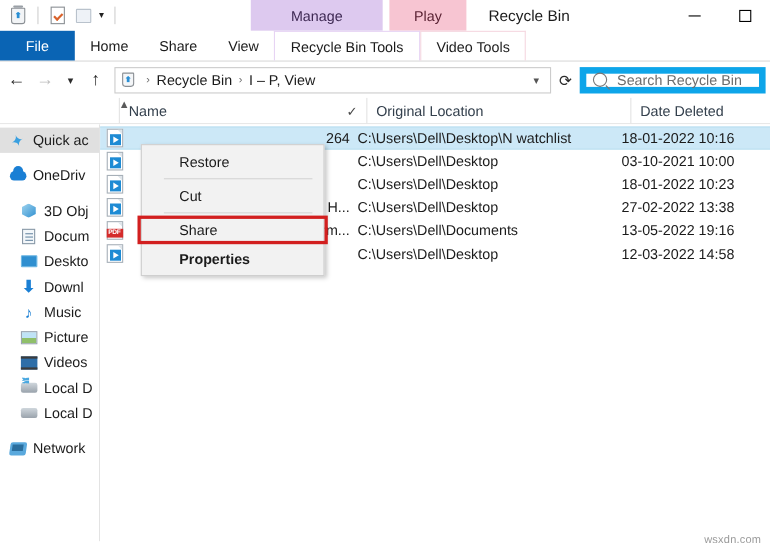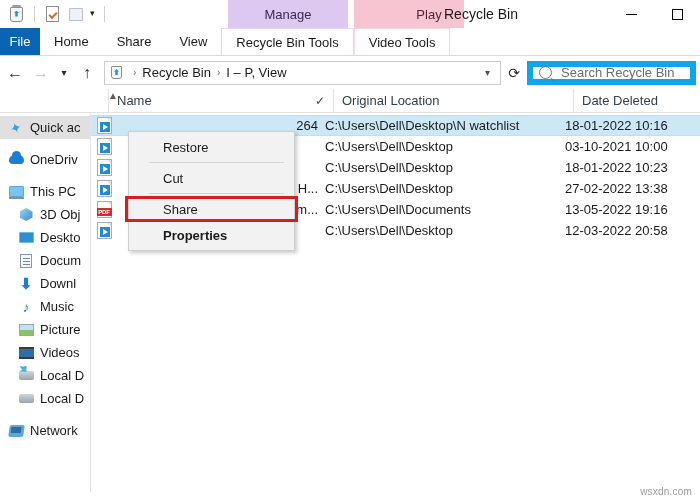--- a/index.html
+++ b/index.html
@@ -162,21 +162,20 @@
     color: #3d2852;
   }
   .ctx-gap {
     width: 6px;
     background: #ffffff;
   }
   .ctx-head.play {
     width: 70px;
     background: #f7c5d2;
     color: #5a2233;
-    padding-left: 40px;
   }
 
   
   .ribbon-tabs {
     height: 27px;
     display: flex;
     align-items: stretch;
     background: #ffffff;
     border-bottom: 1px solid #dadada;
     position: relative;
@@ -186,21 +185,21 @@
     align-items: center;
     justify-content: center;
     font-size: 13px;
     color: #1b1b1b;
     padding: 0 14px;
     box-sizing: border-box;
   }
   .tab.file {
     background: #0a64b4;
     color: #ffffff;
-    width: 40px;
+    width: 68px;
     padding: 0;
   }
   .tab.ctx {
     border-left: 1px solid #e7d4f4;
     border-right: 1px solid #e7d4f4;
     border-top: 1px solid #e7d4f4;
   }
   .tab.ctx.pink {
     border-left: 1px solid #f6d8e0;
     border-right: 1px solid #f6d8e0;
@@ -798,43 +797,37 @@
         <span>Quick ac</span>
       </div>
       <div class="sb-gap"></div>
       <div class="sb-item">
         <span class="sb-ico">
           <span class="ico-cloud"></span>
         </span>
         <span>OneDriv</span>
       </div>
       <div class="sb-gap"></div>
-      <div class="sb-item">
-        <span class="sb-ico">
-          <span class="ico-pc"></span>
-        </span>
-        <span>This PC</span>
-      </div>
       <div class="sb-item indent">
         <span class="sb-ico">
           <span class="ico-3d"></span>
         </span>
         <span>3D Obj</span>
       </div>
       <div class="sb-item indent">
         <span class="sb-ico">
+          <span class="ico-doc"></span>
+        </span>
+        <span>Docum</span>
+      </div>
+      <div class="sb-item indent">
+        <span class="sb-ico">
           <span class="ico-desktop"></span>
         </span>
         <span>Deskto</span>
-      </div>
-      <div class="sb-item indent">
-        <span class="sb-ico">
-          <span class="ico-doc"></span>
-        </span>
-        <span>Docum</span>
       </div>
       <div class="sb-item indent">
         <span class="sb-ico">
           <span class="ico-down">⬇</span>
         </span>
         <span>Downl</span>
       </div>
       <div class="sb-item indent">
         <span class="sb-ico">
           <span class="ico-music">♪</span>
@@ -925,21 +918,21 @@
         <div class="cell-date">13-05-2022 19:16</div>
       </div>
       <div class="row">
         <div class="cell-icon">
           <span class="fico media">
             <span class="play"></span>
           </span>
         </div>
         <div class="cell-name" style="text-align: right;"></div>
         <div class="cell-loc">C:\Users\Dell\Desktop</div>
-        <div class="cell-date">12-03-2022 20:58</div>
+        <div class="cell-date">12-03-2022 14:58</div>
       </div>
     </div>
 </div>
 
 <div class="ctxmenu" id="ctxmenu">
     <div class="ctxitem-wrap">
       <div class="ctxitem">Restore</div>
     </div>
     <div class="ctxsep"></div>
     <div class="ctxitem-wrap">

